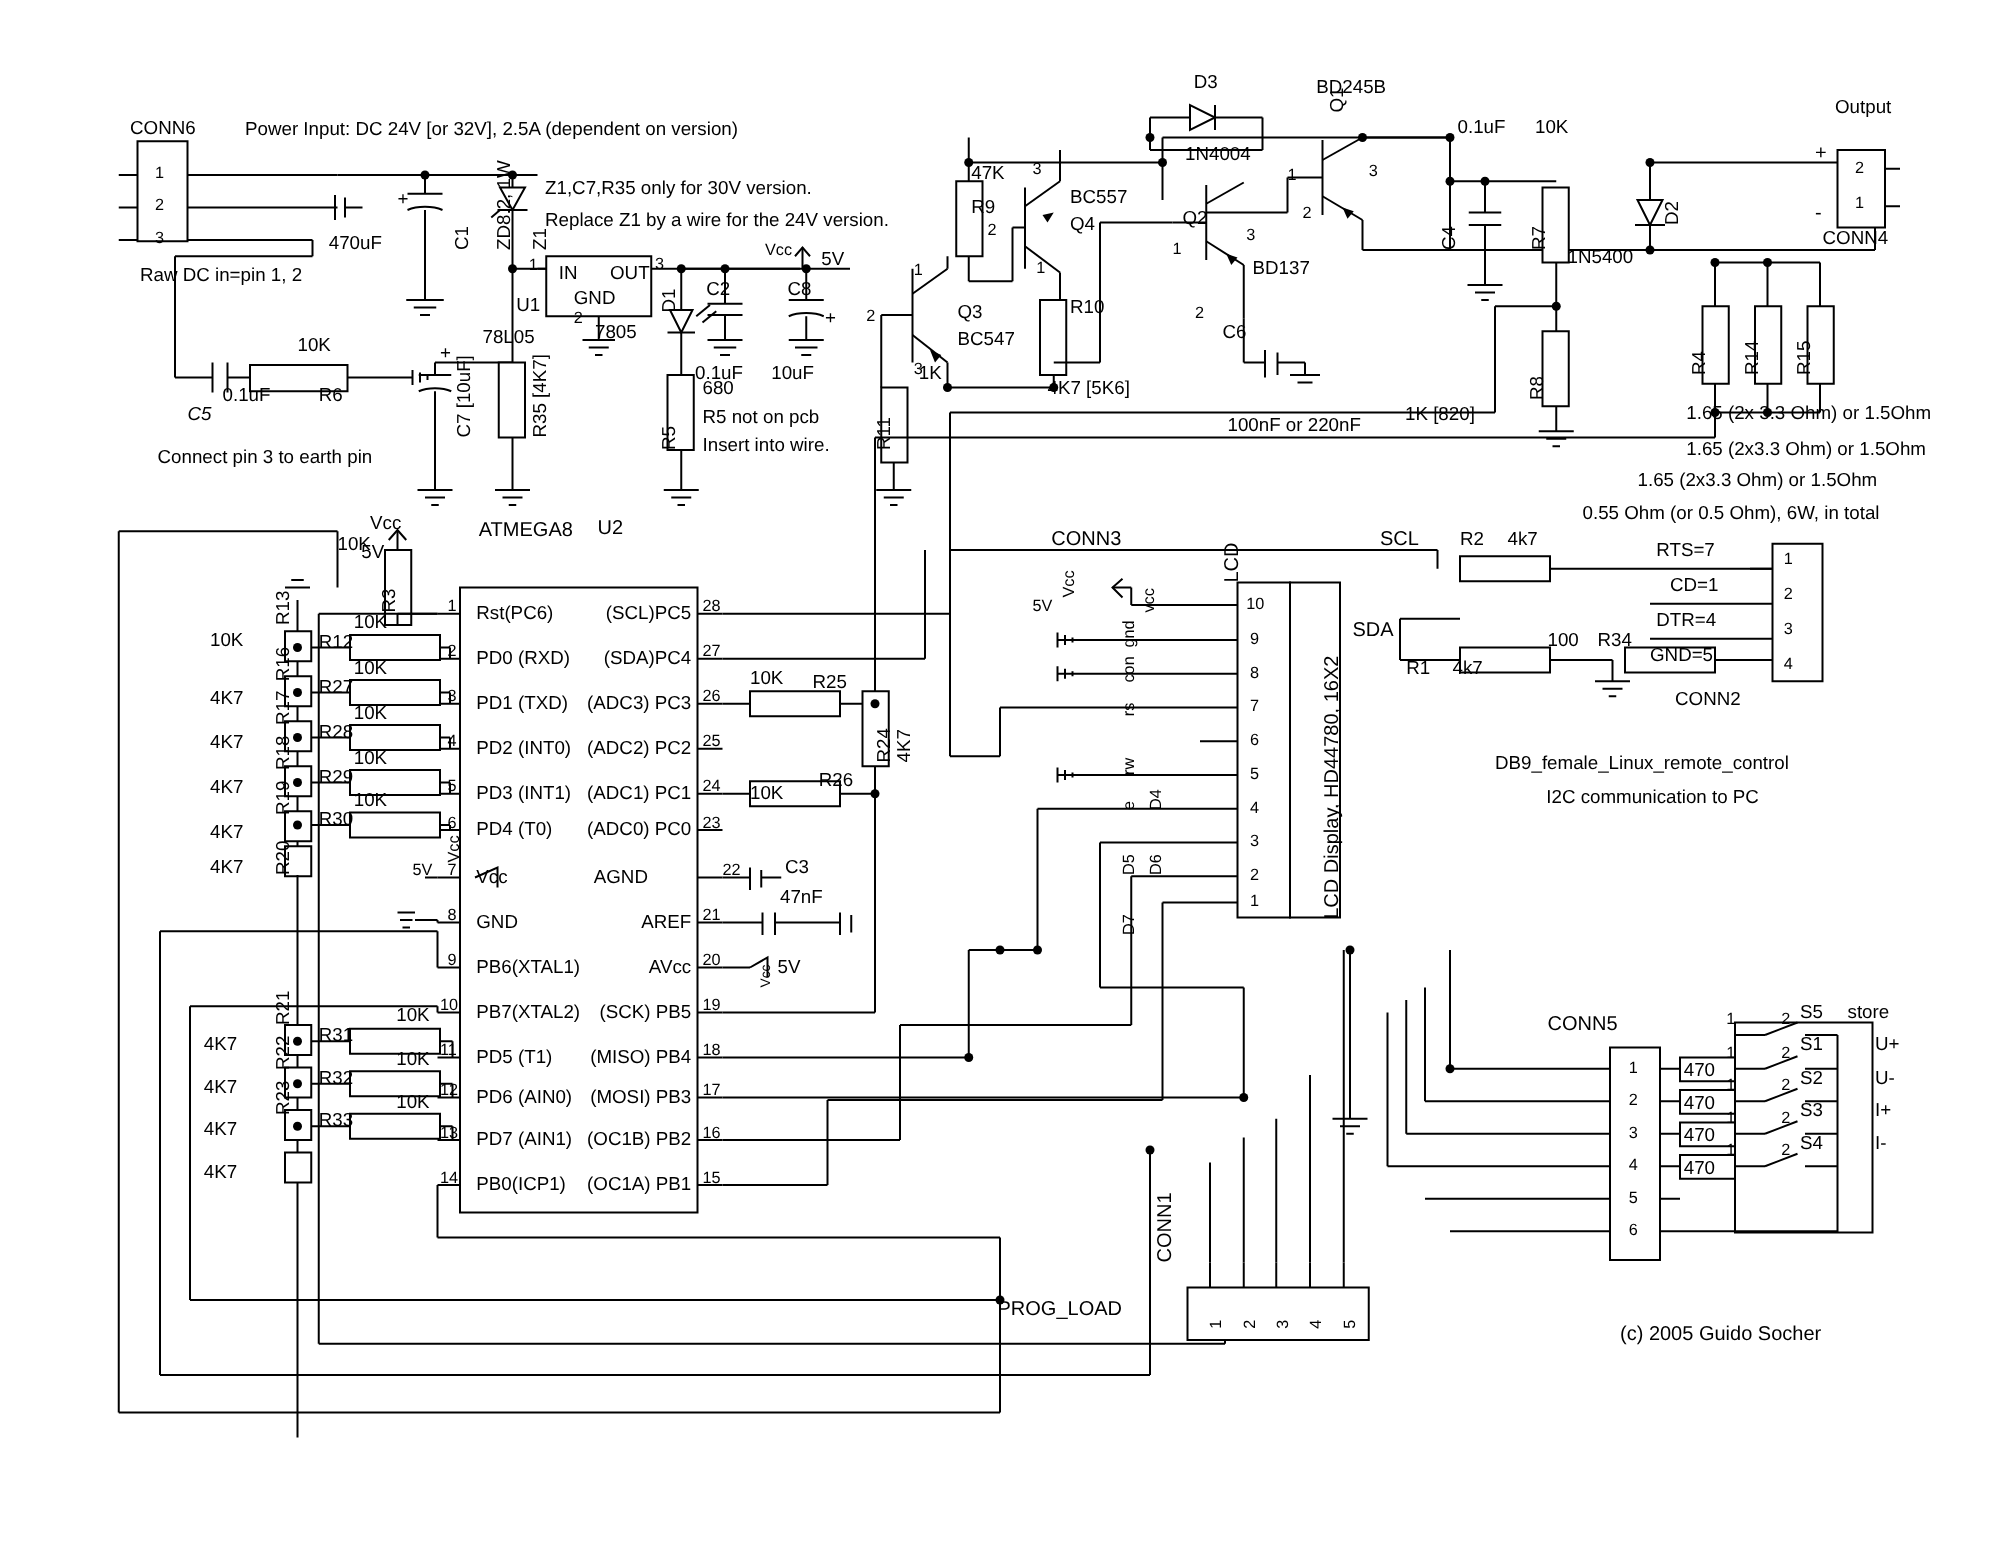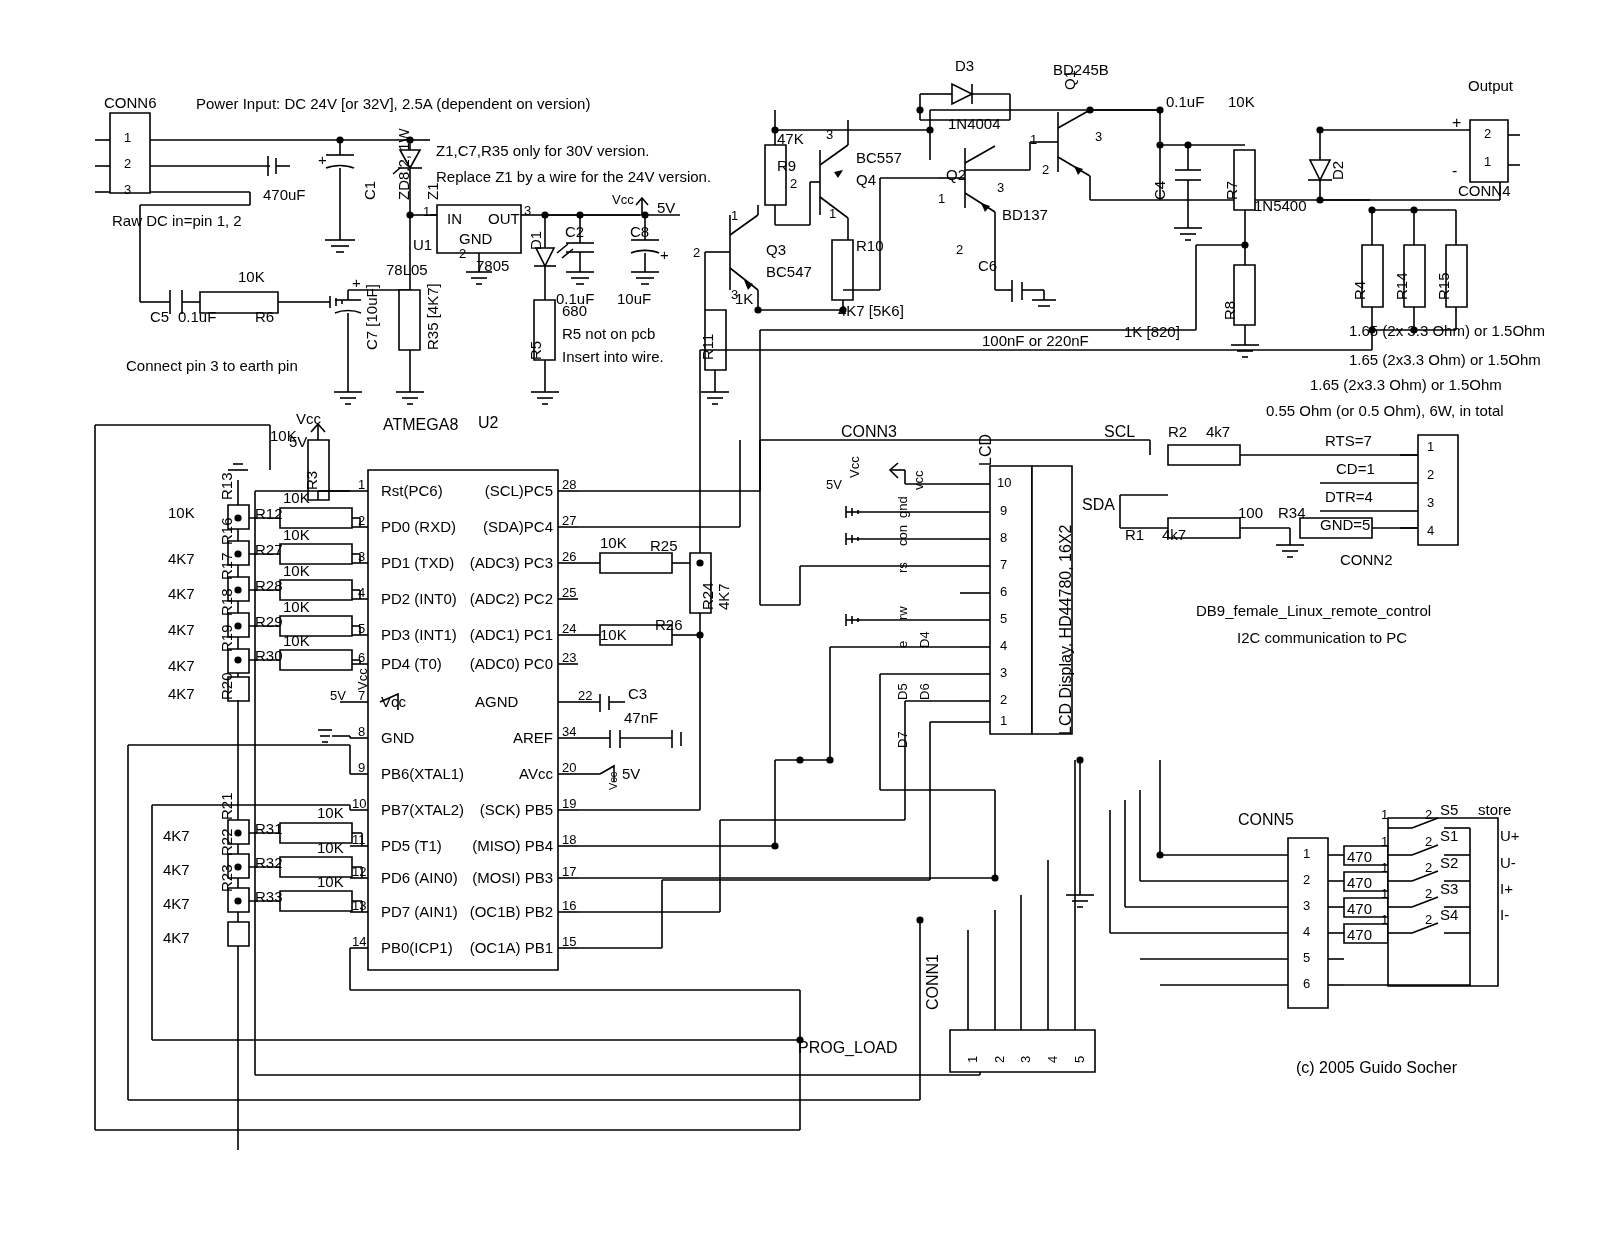--- a/index.html
+++ b/index.html
@@ -638,21 +638,21 @@
   <div class="lbl sm" style="left:124px; top:157px;">2</div>
   <div class="lbl sm" style="left:124px; top:183px;">3</div>
   <div class="lbl" style="left:112px; top:213px;">Raw DC in=pin 1, 2</div>
   <div class="lbl" style="left:126px; top:358px;">Connect pin 3 to earth pin</div>
 
   <div class="lbl" style="left:263px; top:187px;">470uF</div>
   <div class="lbl rot90" style="left:362px; top:200px;">C1</div>
   <div class="lbl" style="left:318px; top:152px;">+</div>
   <div class="lbl rot90" style="left:396px; top:200px;">ZD8.2, 1W</div>
   <div class="lbl rot90" style="left:425px; top:200px;">Z1</div>
-  <div class="lbl" style="left:150px; top:309px;">C5</div>
+  <div class="lbl" style="left:150px; top:324px;font-style:italic;">C5</div>
   <div class="lbl" style="left:178px; top:309px;">0.1uF</div>
   <div class="lbl" style="left:255px; top:309px;">R6</div>
   <div class="lbl" style="left:238px; top:269px;">10K</div>
   <div class="lbl rot90" style="left:364px; top:350px;">C7 [10uF]</div>
   <div class="lbl" style="left:352px; top:275px;">+</div>
   <div class="lbl rot90" style="left:425px; top:350px;">R35 [4K7]</div>
 
   <div class="lbl" style="left:436px; top:143px;">Z1,C7,R35 only for 30V version.</div>
   <div class="lbl" style="left:436px; top:169px;">Replace Z1 by a wire for the 24V version.</div>
 
@@ -782,21 +782,21 @@
   <div class="lbl" style="left:465px; top:904px; text-align:right; width:88px;">(OC1B) PB2</div>
   <div class="lbl" style="left:465px; top:940px; text-align:right; width:88px;">(OC1A) PB1</div>
 
   <div class="lbl sm" style="left:562px; top:478px;">28</div>
   <div class="lbl sm" style="left:562px; top:514px;">27</div>
   <div class="lbl sm" style="left:562px; top:550px;">26</div>
   <div class="lbl sm" style="left:562px; top:586px;">25</div>
   <div class="lbl sm" style="left:562px; top:622px;">24</div>
   <div class="lbl sm" style="left:562px; top:651px;">23</div>
   <div class="lbl sm" style="left:562px; top:689px;margin-left:16px;">22</div>
-  <div class="lbl sm" style="left:562px; top:725px;">34</div>
+  <div class="lbl sm" style="left:562px; top:725px;">21</div>
   <div class="lbl sm" style="left:562px; top:761px;">20</div>
   <div class="lbl sm" style="left:562px; top:797px;">19</div>
   <div class="lbl sm" style="left:562px; top:833px;">18</div>
   <div class="lbl sm" style="left:562px; top:865px;">17</div>
   <div class="lbl sm" style="left:562px; top:899px;">16</div>
   <div class="lbl sm" style="left:562px; top:935px;">15</div>
 
   <div class="lbl" style="left:296px; top:411px;">Vcc</div>
   <div class="lbl" style="left:289px; top:434px;">5V</div>
   <div class="lbl" style="left:270px; top:428px;">10K</div>

